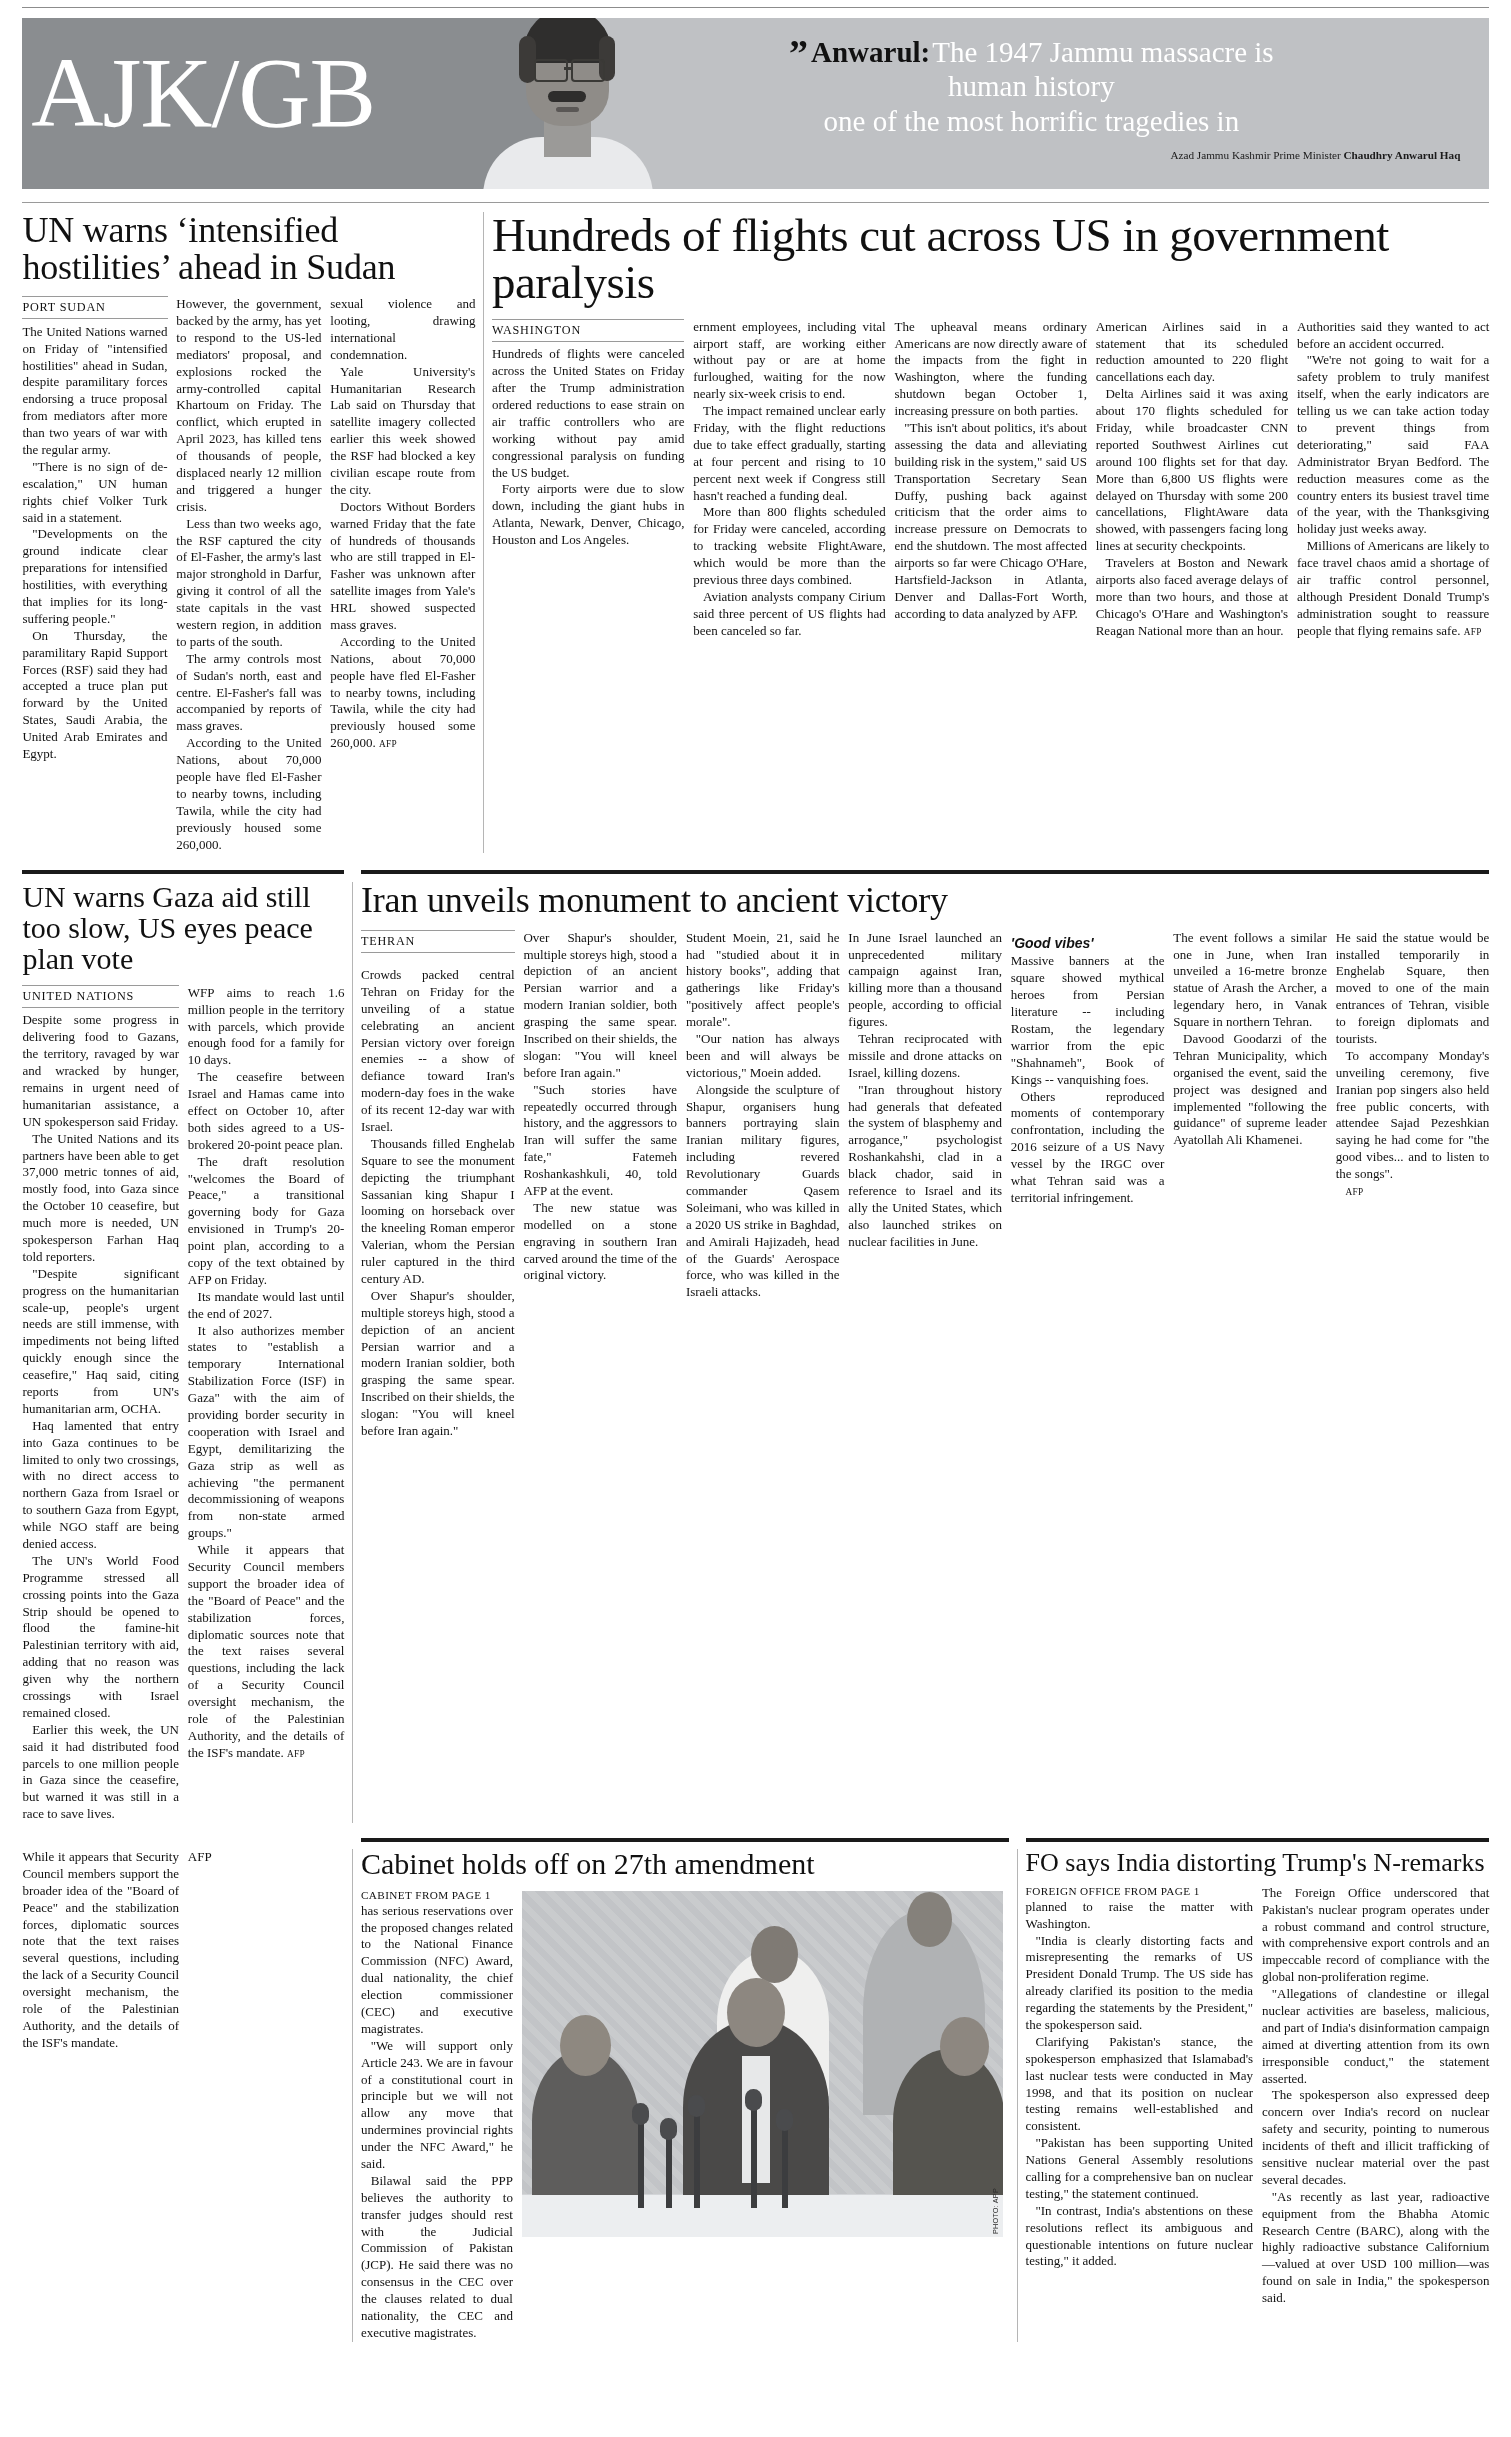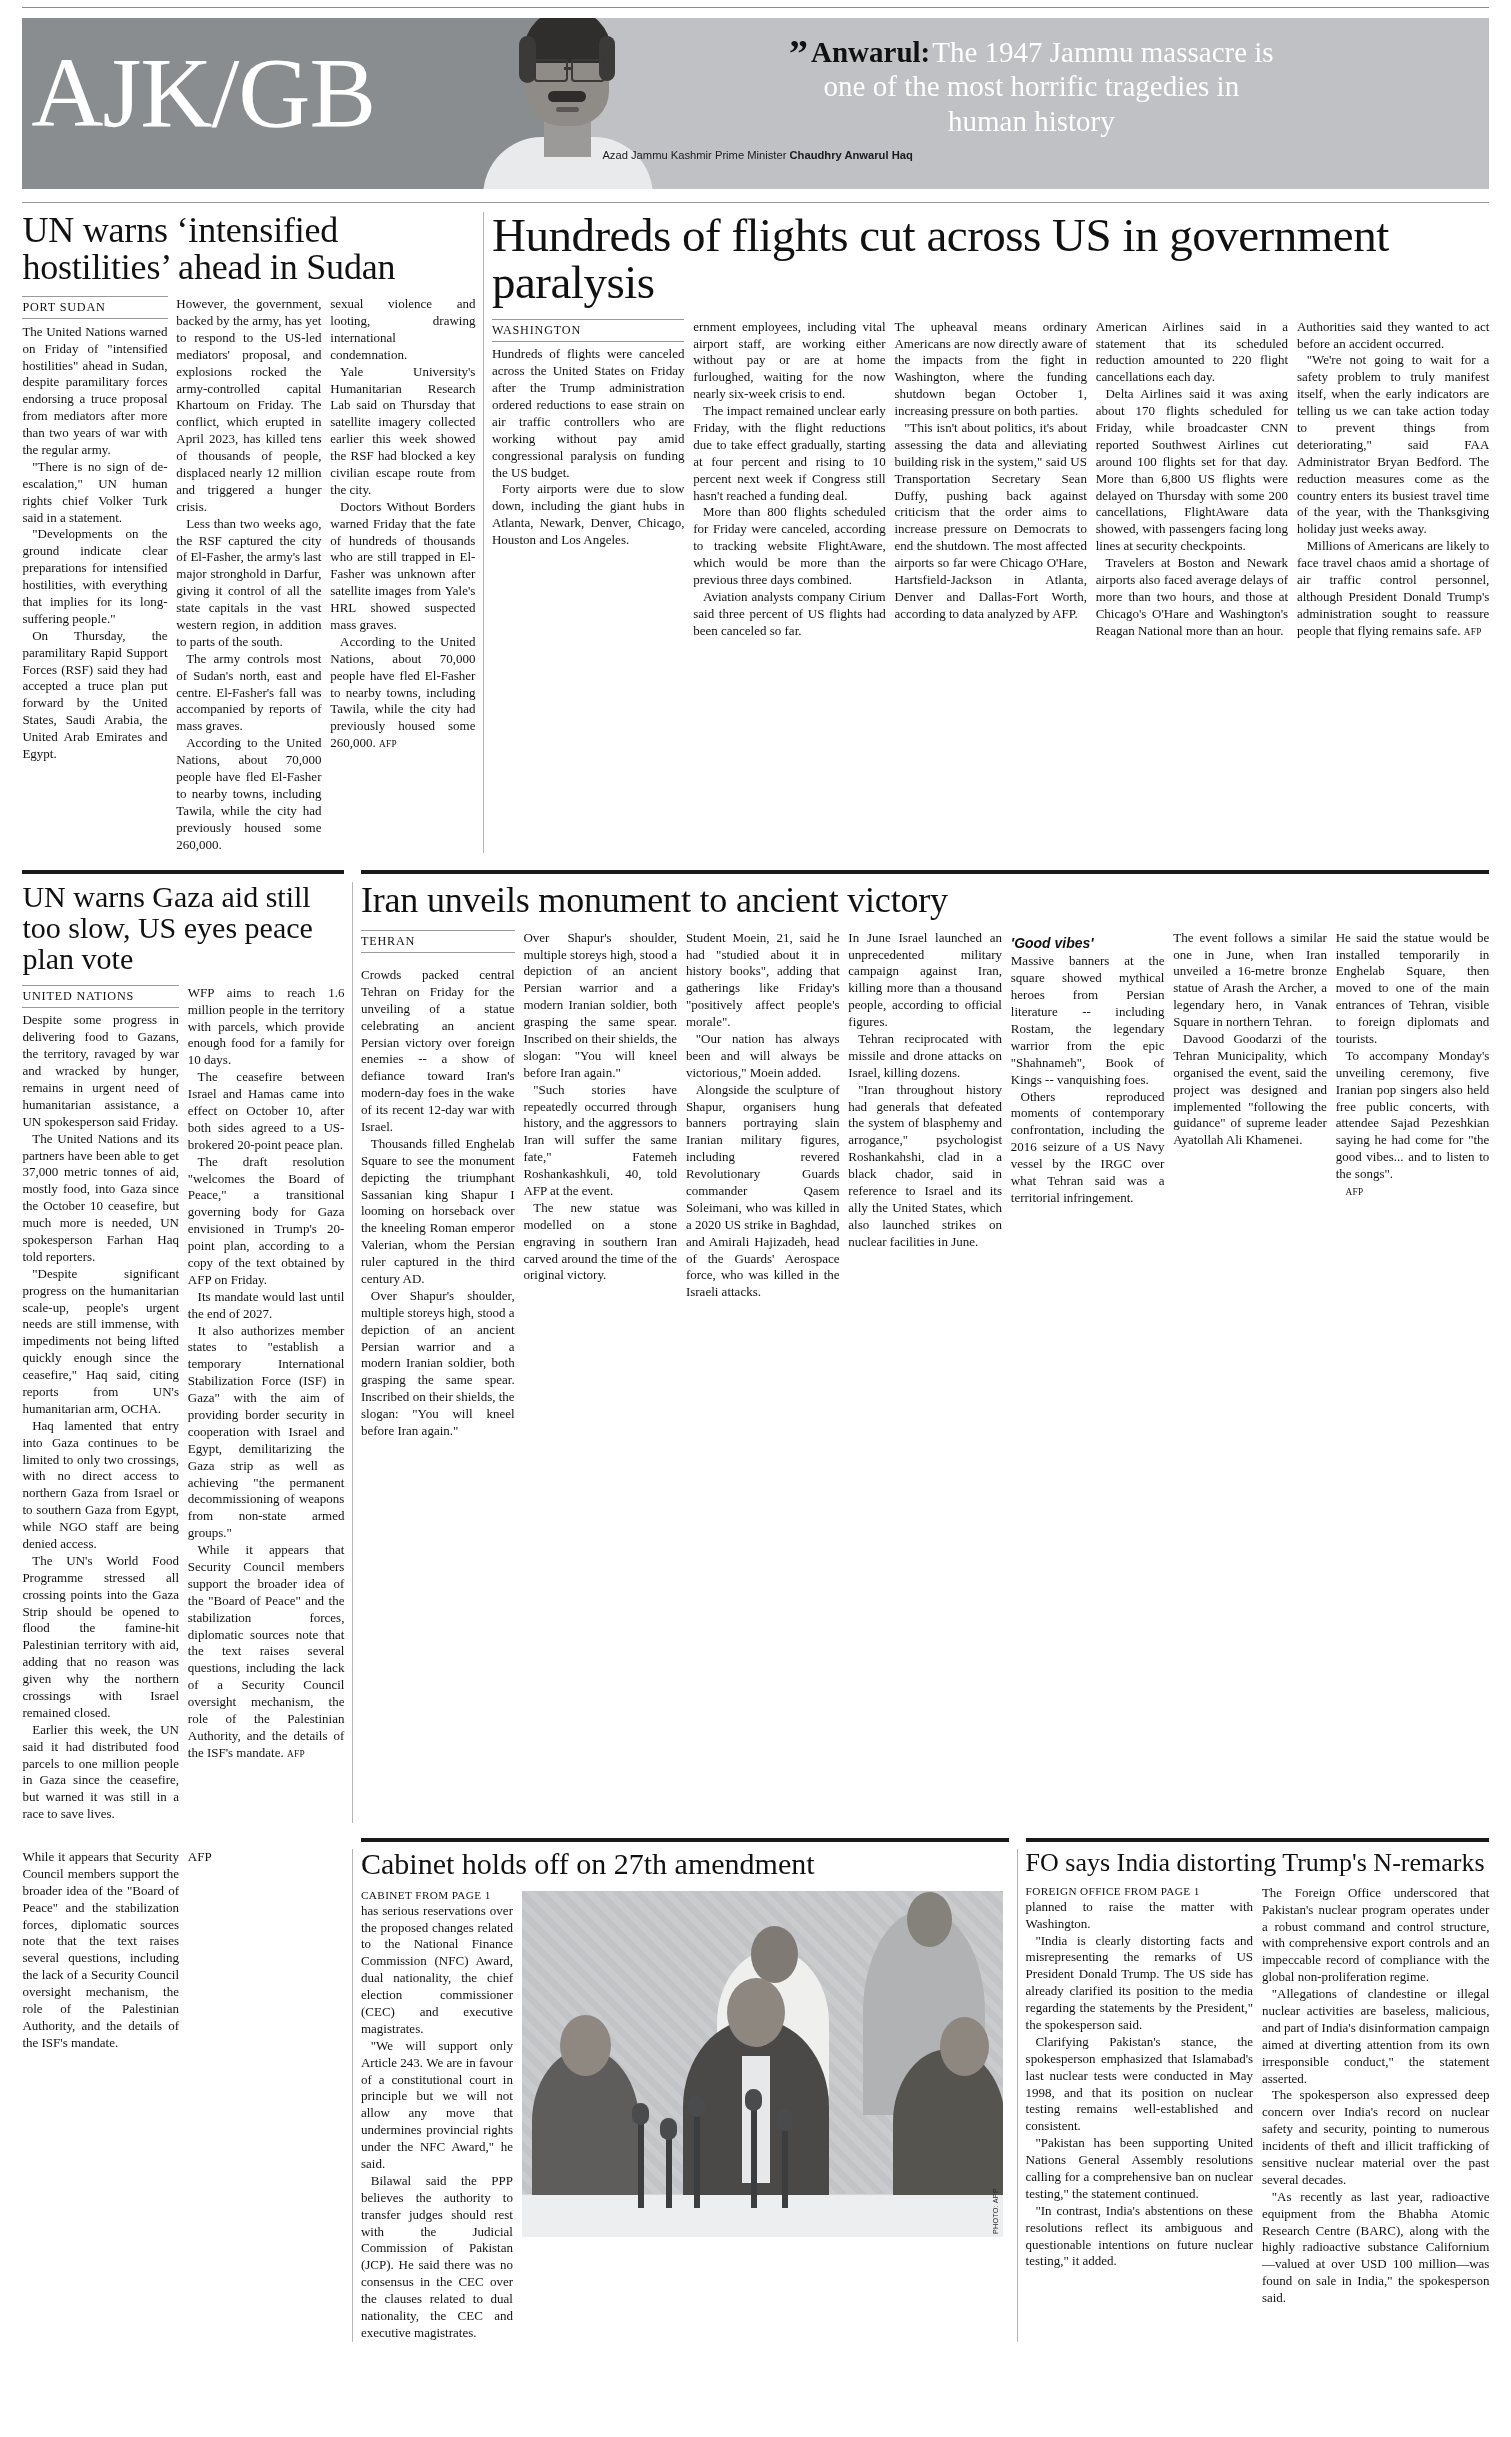--- a/index.html
+++ b/index.html
@@ -18,21 +18,21 @@
   .banner{position:relative;margin-top:10.7px;height:171px;background:#8a8d90;overflow:hidden;}
   .banner .sectionword{position:absolute;left:8.8px;top:25px;font-size:100px;line-height:1;color:#fff;
     font-family:"Liberation Serif",serif;letter-spacing:-1px;}
   .banner .rightblock{position:absolute;left:539px;top:0;width:928px;height:171px;background:#bfc1c4;}
   .quote{position:absolute;left:580px;top:16.6px;width:858px;text-align:center;}
   .quote .qmark{font-size:38px;font-weight:700;color:#111;line-height:.6;vertical-align:-3.9px;margin-right:2.9px;
     font-family:"Liberation Serif",serif;}
   .quote .who{font-size:29px;font-weight:700;color:#111;font-family:"Liberation Serif",serif;text-align:right;}
   .quote .txt{font-size:29px;color:#fff;font-family:"Liberation Serif",serif;line-height:1.18;}
   .quote .line{display:block;}
-  .credit{position:absolute;left:580px;top:131px;width:858px;text-align:left;font-family:Liberation Sans, sans-serif;
+  .credit{position:absolute;left:580px;top:131px;width:858px;text-align:right;font-family:Liberation Serif, serif;
     font-size:11.2px;color:#1b1b1b;}
   .credit b{font-weight:700;}
   
   .portrait{position:absolute;left:463px;top:-27px;width:161px;height:205px;}
   .p-shoulder{position:absolute;left:-2.9px;top:146px;width:170px;height:59px;background:#e9eaec;border-radius:59px 59px 0 0;}
   .p-neck{position:absolute;left:59px;top:122px;width:47px;height:44px;background:#9b9a98;}
   .p-head{position:absolute;left:41px;top:21.5px;width:83px;height:113px;background:#8f8c88;border-radius:41px 41px 35px 35px;}
   .p-hair{position:absolute;left:39px;top:17.6px;width:87px;height:54px;background:#2f2e2d;border-radius:44px 44px 12.7px 12.7px;}
   .p-hair2{position:absolute;left:34px;top:45px;width:16.6px;height:47px;background:#3c3a38;border-radius:8.8px;}
   .p-hair3{position:absolute;left:114px;top:45px;width:15.6px;height:45px;background:#3c3a38;border-radius:8.8px;}
@@ -101,22 +101,22 @@
           <div class="p-bridge"></div>
       <div class="p-mous"></div>
           <div class="p-mouth"></div>
     </div>
 
     <div class="quote">
       <div class="line">
         <span class="qmark">”</span><span class="who">Anwarul:</span>
         <span class="txt">The 1947 Jammu massacre is</span>
       </div>
+      <div class="line txt">human history</div>
       <div class="line txt">one of the most horrific tragedies in</div>
-      <div class="line txt">human history</div>
     </div>
 
     <div class="credit">
       <span>Azad Jammu Kashmir Prime Minister </span><b>Chaudhry Anwarul Haq</b>
     </div>
   </div>
 
   <div class="hr-hair" style="margin-top:12.7px"></div>
   <div class="cols" style="margin-top:8.8px">
 

